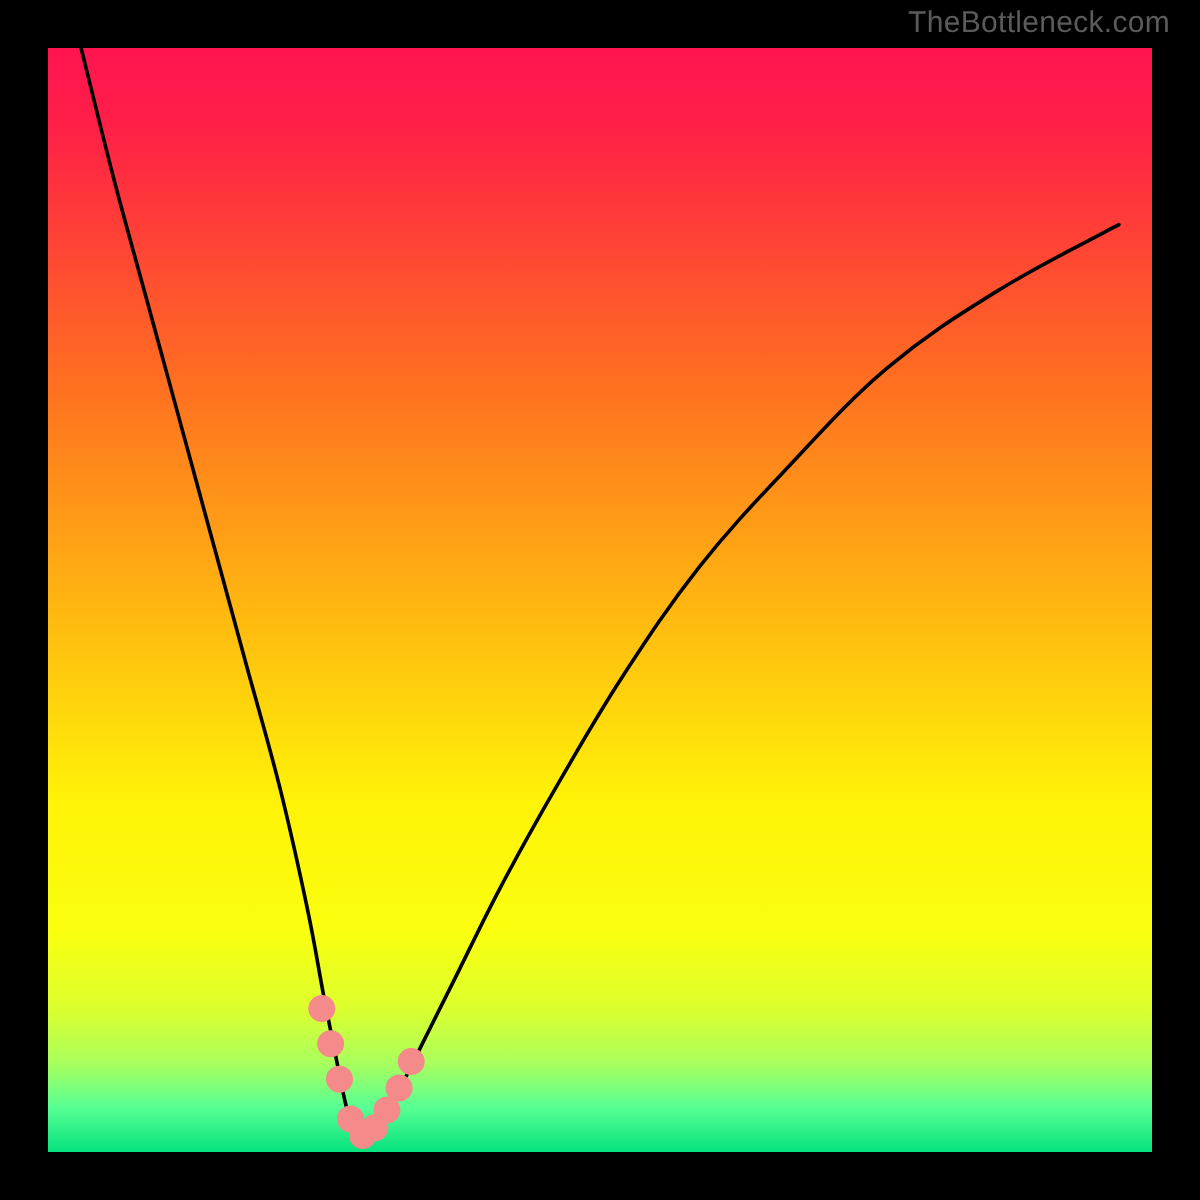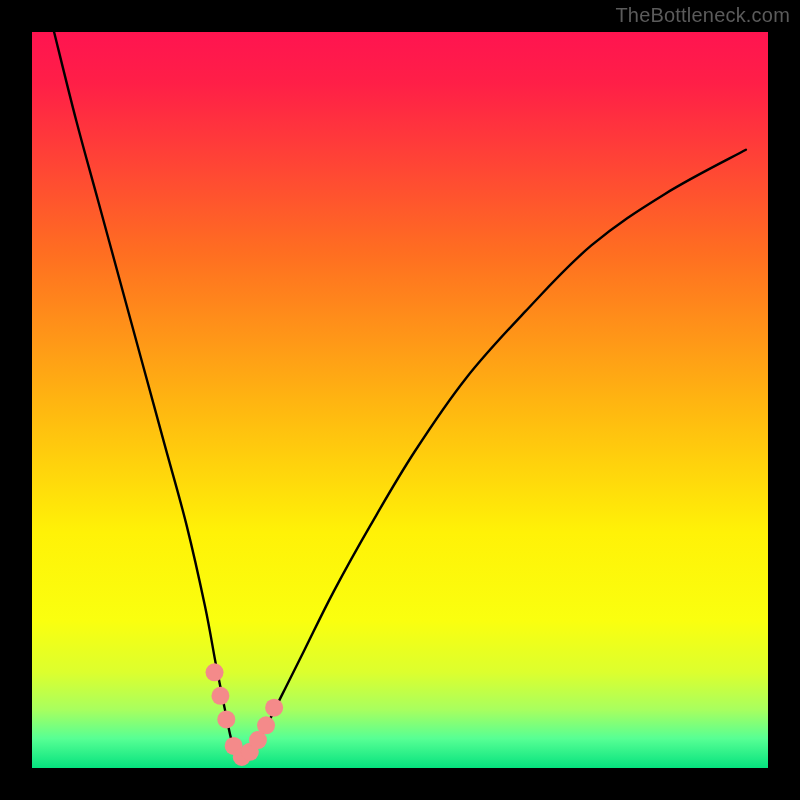--- a/index.html
+++ b/index.html
@@ -23,21 +23,21 @@
     position: absolute;
     left: 32px;
     top: 32px;
     width: 736px;
     height: 736px;
     overflow: hidden;
   }
   .attrib {
     position: absolute;
     top: 4px;
-    right: 10px;
+    right: 20px;
     color: #5b5b5b;
     font-size: 20px;
     font-weight: 500;
     letter-spacing: 0.2px;
     text-align: center;
   }
   svg {
     display: block;
   }
 </style>

